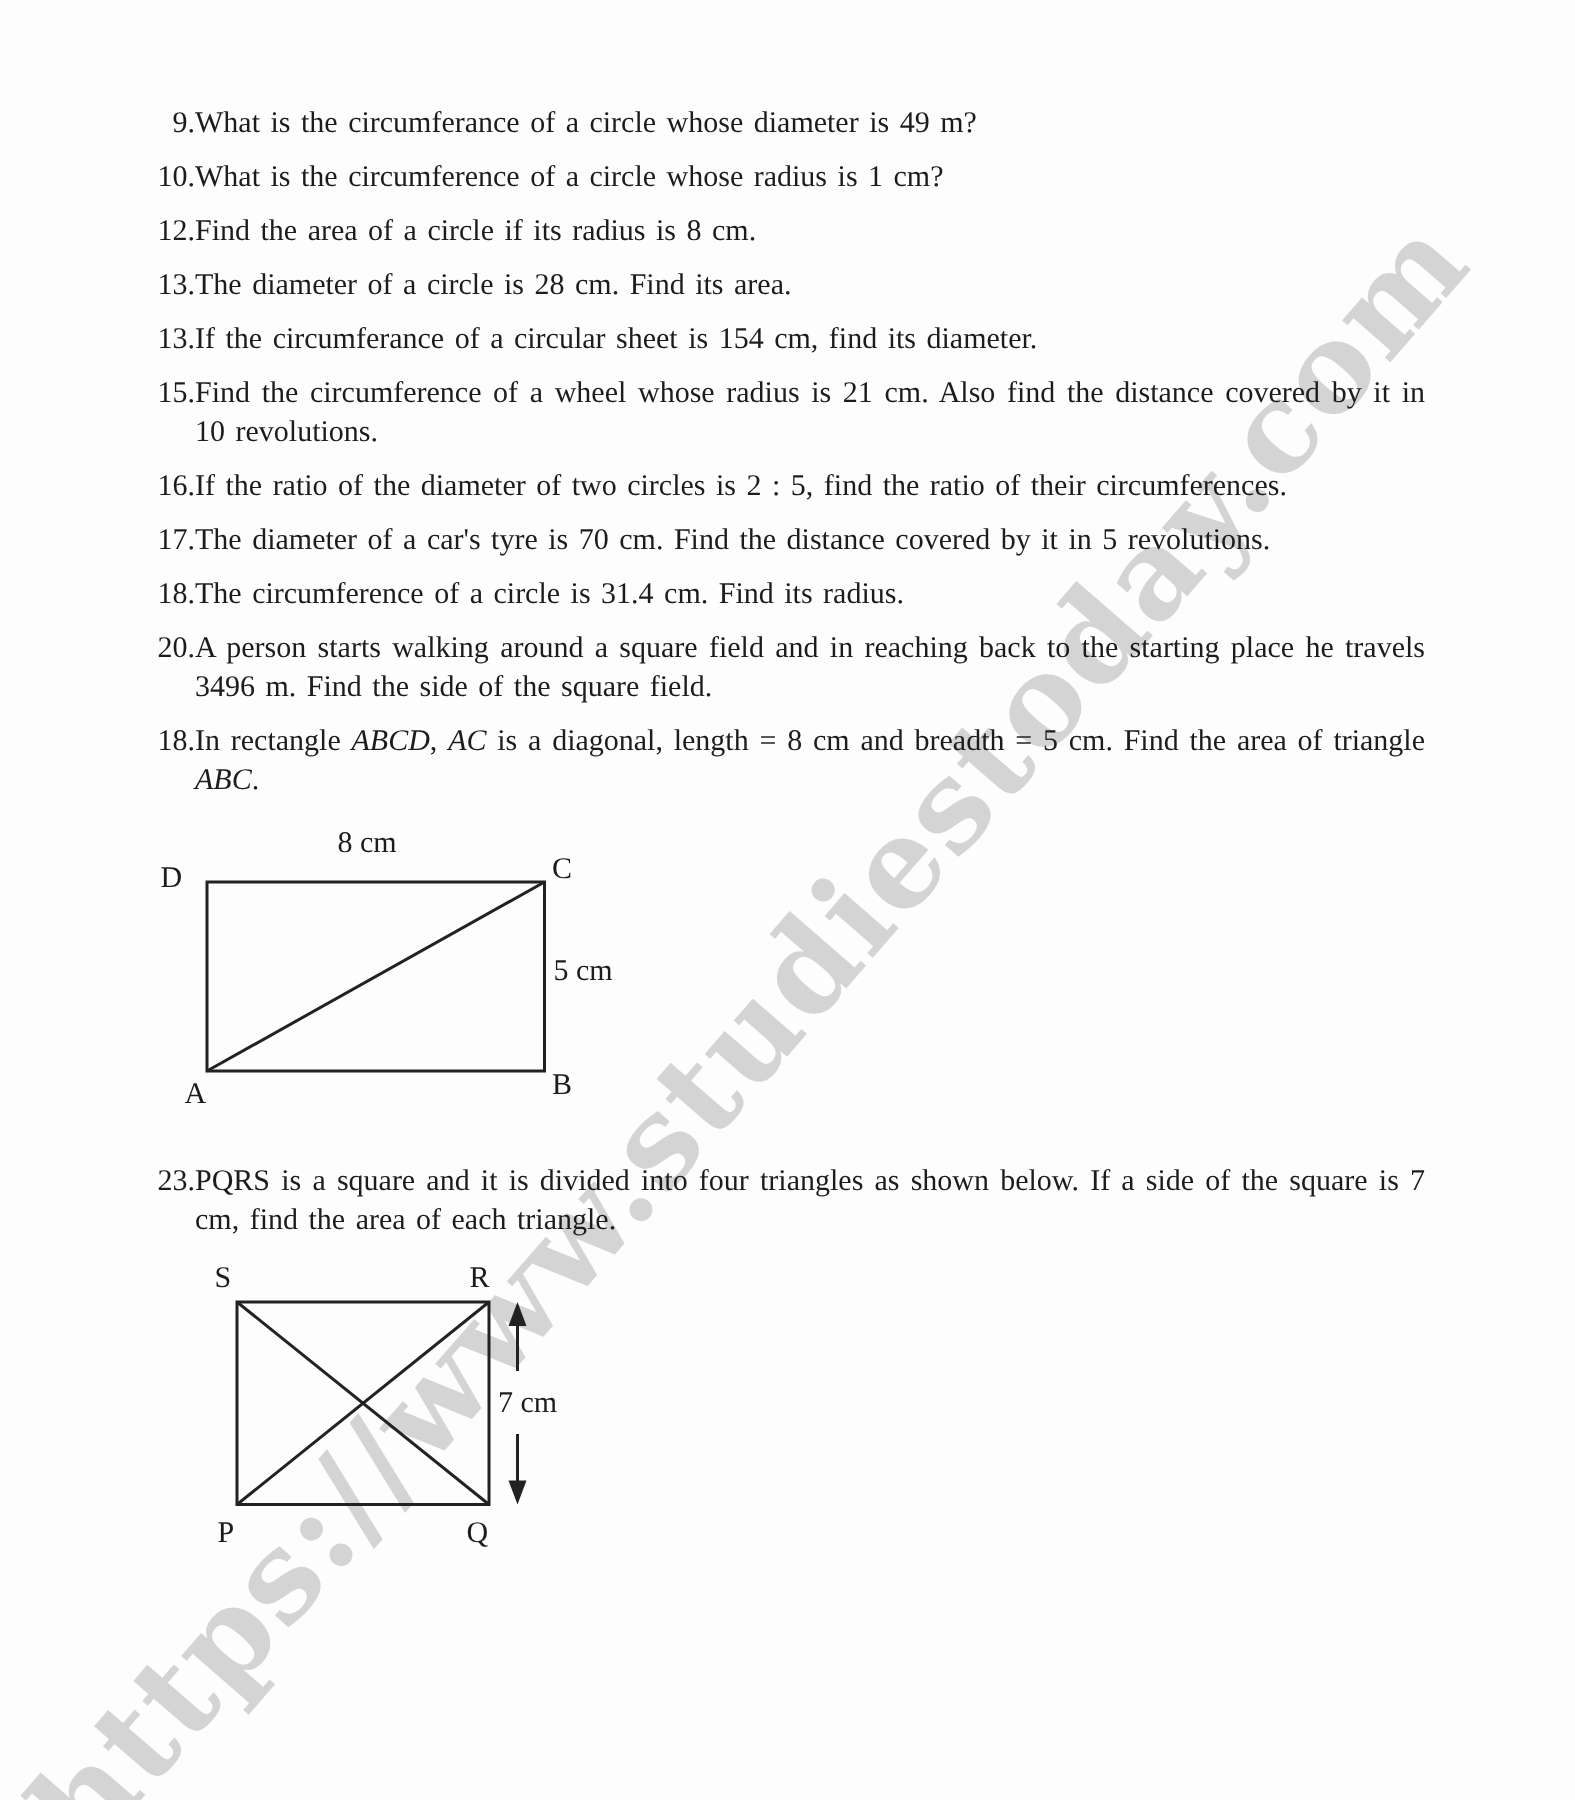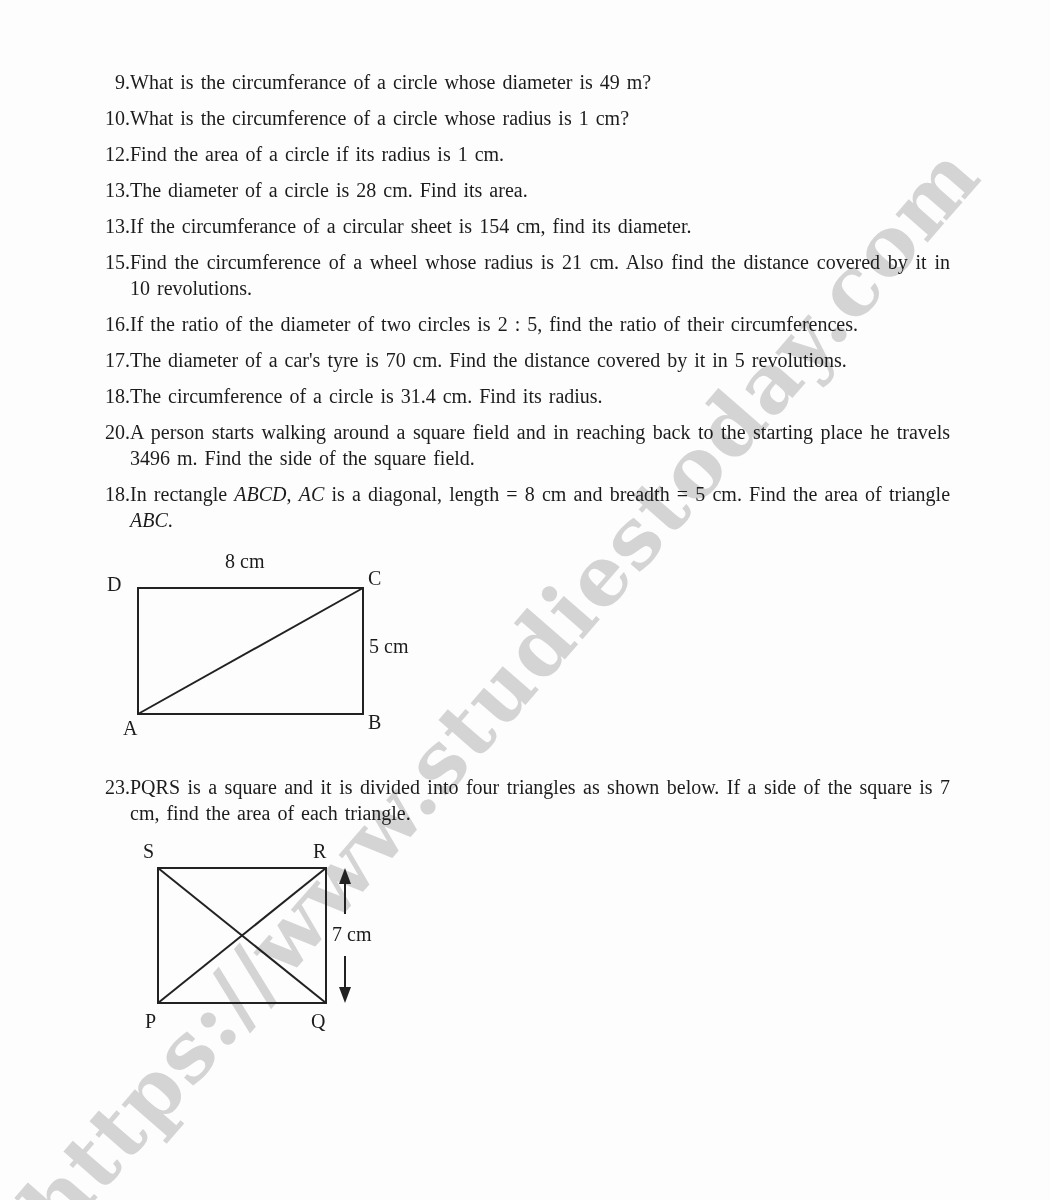--- a/index.html
+++ b/index.html
@@ -93,21 +93,21 @@
       <li class="q">
         <span class="q-num">9.</span>
         <span class="q-text"><span>What is the circumferance of a circle whose diameter is 49 m?</span></span>
       </li>
       <li class="q">
         <span class="q-num">10.</span>
         <span class="q-text"><span>What is the circumference of a circle whose radius is 1 cm?</span></span>
       </li>
       <li class="q">
         <span class="q-num">12.</span>
-        <span class="q-text"><span>Find the area of a circle if its radius is 1 cm.</span></span>
+        <span class="q-text"><span>Find the area of a circle if its radius is 8 cm.</span></span>
       </li>
       <li class="q">
         <span class="q-num">13.</span>
         <span class="q-text"><span>The diameter of a circle is 28 cm. Find its area.</span></span>
       </li>
       <li class="q">
         <span class="q-num">13.</span>
         <span class="q-text"><span>If the circumferance of a circular sheet is 154 cm, find its diameter.</span></span>
       </li>
       <li class="q">

